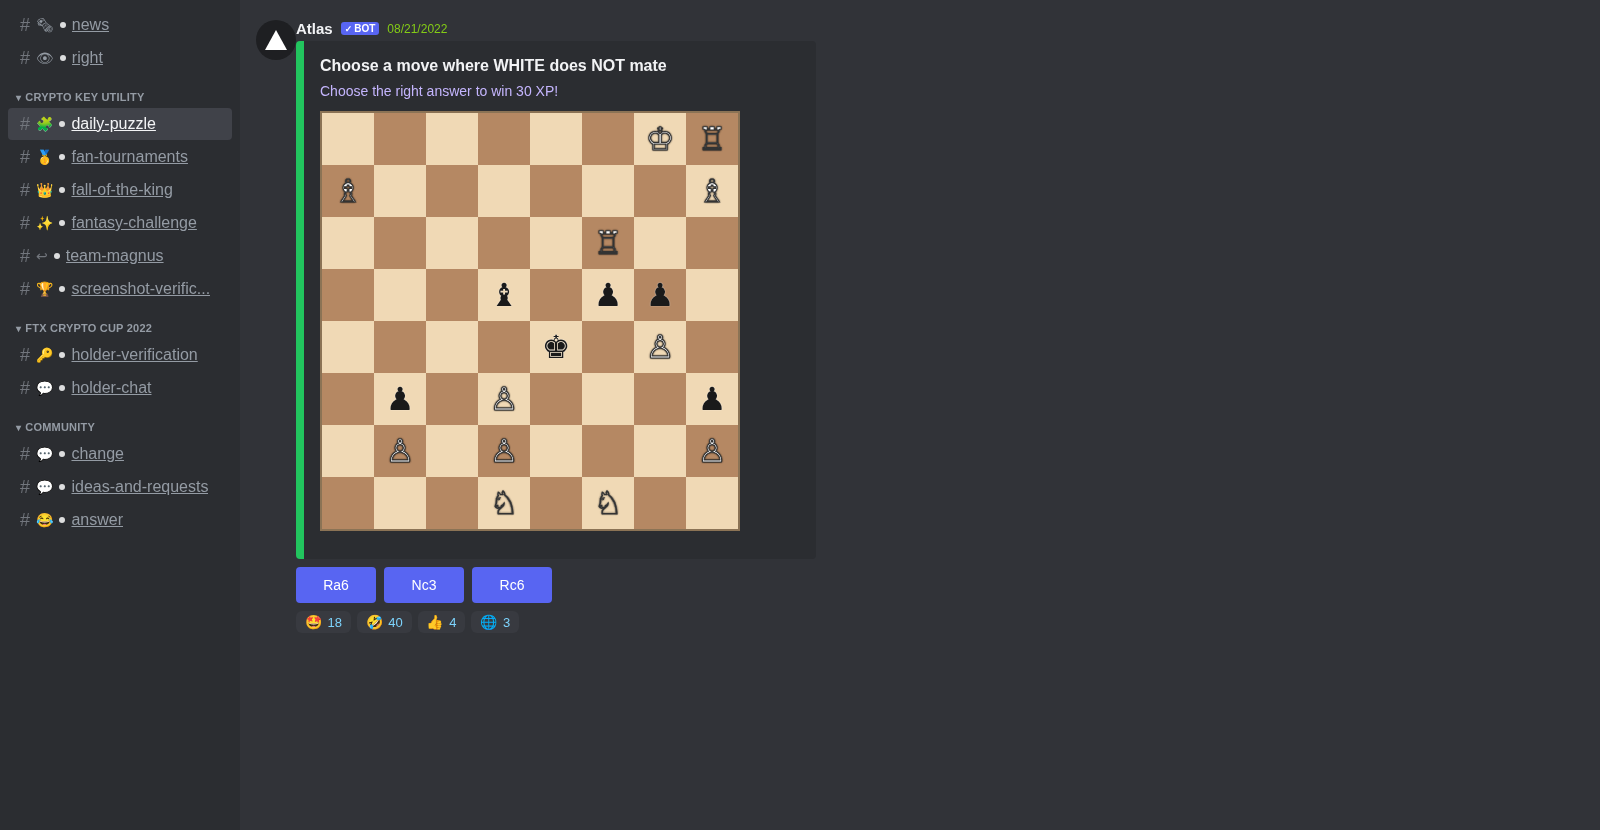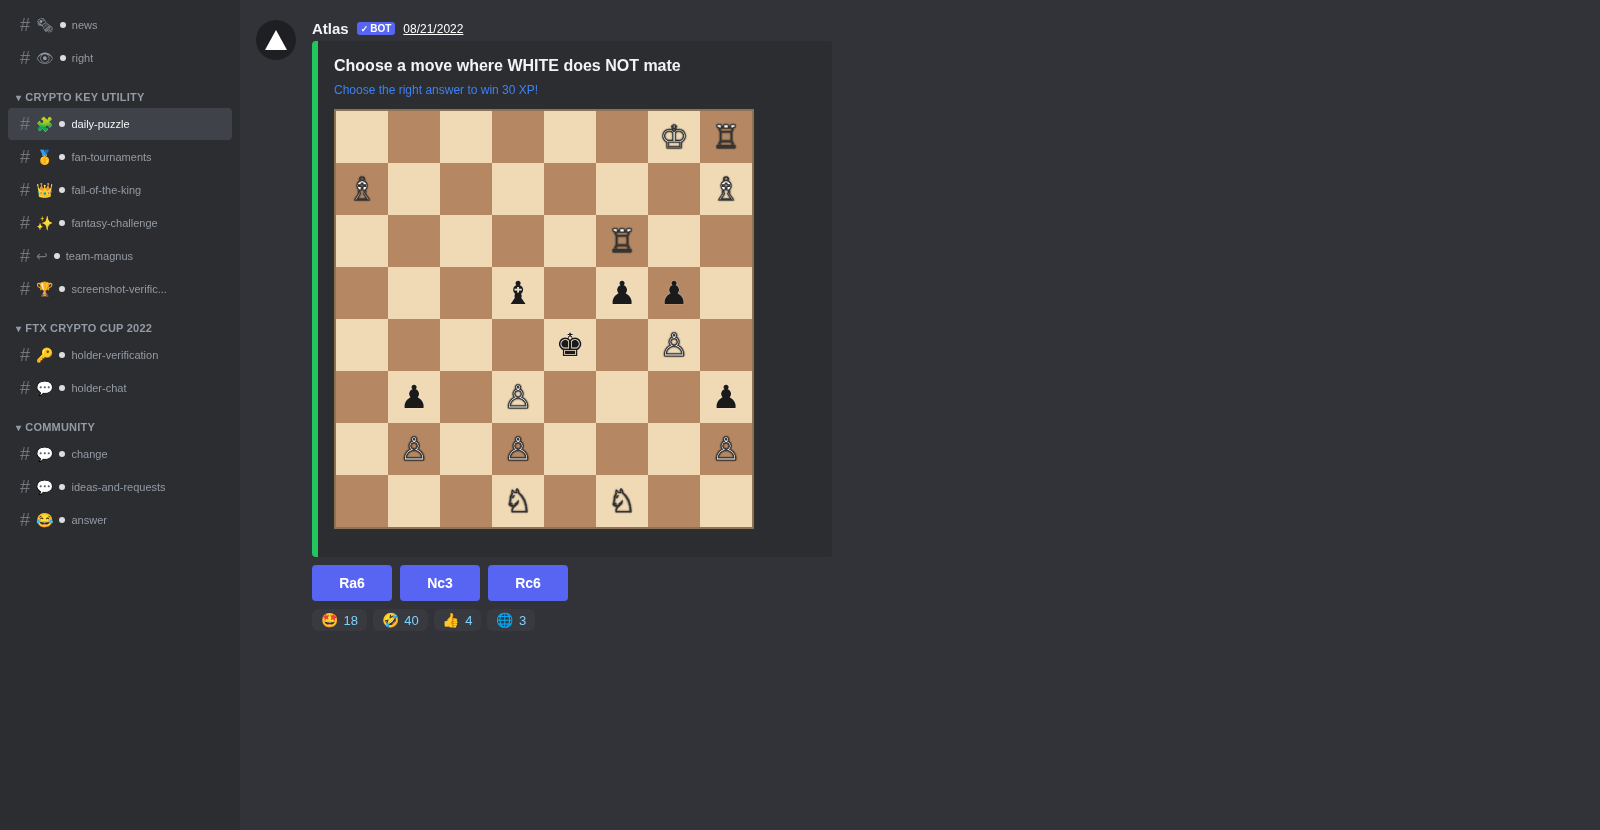--- a/index.html
+++ b/index.html
@@ -69,44 +69,44 @@
       flex-shrink: 0;
     }
     .channel-item .dot {
       width: 6px;
       height: 6px;
       border-radius: 50%;
       background: #dcddde;
       flex-shrink: 0;
     }
     .channel-item .name {
-      font-size: 11px;
+      font-size: 16px;
       overflow: hidden;
       text-overflow: ellipsis;
       white-space: nowrap;
+      text-decoration: underline;
     }
 
     
     .main {
       flex: 1;
       display: flex;
       flex-direction: column;
       background: #313338;
       overflow-y: auto;
       padding: 16px 0;
     }
     .main::-webkit-scrollbar { width: 8px; }
     .main::-webkit-scrollbar-thumb { background: #1e1f22; border-radius: 4px; }
 
     
     .message-container {
       display: flex;
       flex-direction: row;
       padding: 4px 16px 4px 16px;
-      gap: 16px;
     }
 
     .avatar {
       width: 40px;
       height: 40px;
       border-radius: 50%;
       background: #1e1f22;
       flex-shrink: 0;
       display: flex;
       align-items: center;
@@ -147,42 +147,41 @@
       display: flex;
       align-items: center;
       gap: 2px;
     }
     .bot-badge .check {
       color: white;
       font-size: 9px;
     }
     .timestamp {
       font-size: 12px;
-      color: #ffffff;
-      text-decoration: underline;
+      color: #84cc16;
     }
 
     
     .embed {
       background: #2b2d31;
-      border-left: 6px solid #22c55e;
+      border-left: 8px solid #22c55e;
       border-radius: 4px;
       padding: 16px;
       max-width: 520px;
       margin-top: 4px;
     }
     .embed-title {
       font-size: 16px;
       font-weight: 700;
       color: #f2f3f5;
       margin-bottom: 8px;
     }
     .embed-description {
-      font-size: 12px;
-      color: #3b82f6;
+      font-size: 14px;
+      color: #c4b5fd;
       margin-bottom: 12px;
     }
 
     
     .chess-board {
       width: 420px;
       height: 420px;
       display: grid;
       grid-template-columns: repeat(8, 1fr);
       grid-template-rows: repeat(8, 1fr);
@@ -211,21 +210,21 @@
       gap: 8px;
       margin-top: 8px;
     }
     .move-button {
       background: #5865f2;
       color: white;
       border: none;
       border-radius: 4px;
       padding: 10px 20px;
       font-size: 14px;
-      font-weight: 700;
+      font-weight: 400;
       cursor: pointer;
       min-width: 80px;
     }
 
     
     .reactions-row {
       display: flex;
       gap: 6px;
       margin-top: 8px;
       flex-wrap: wrap;

